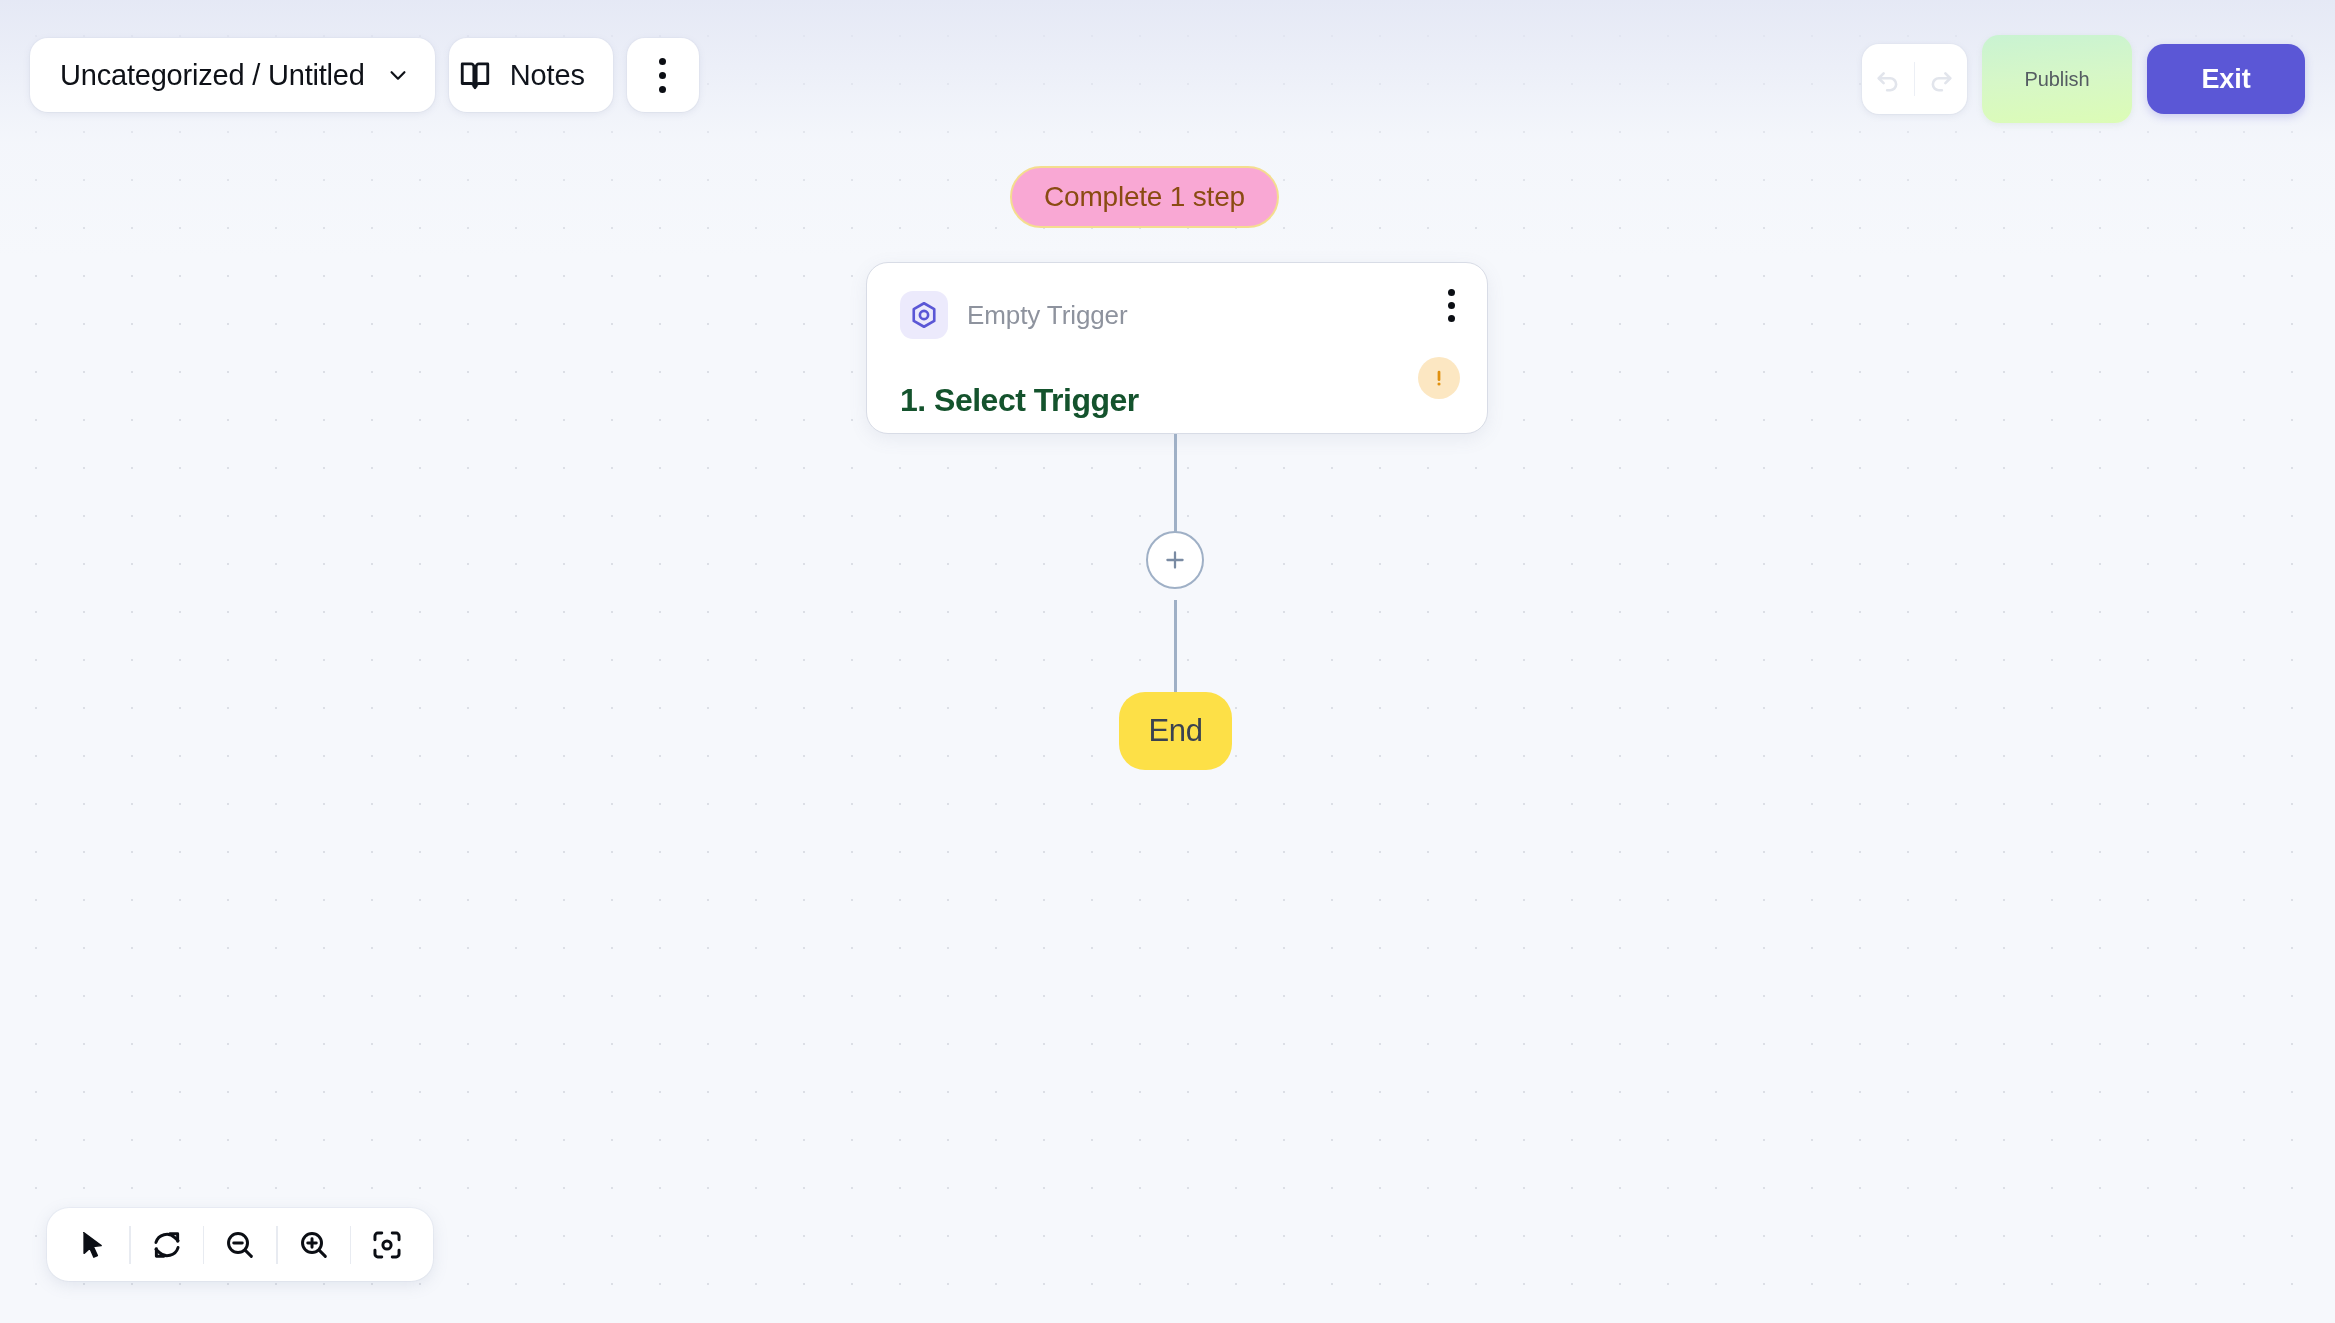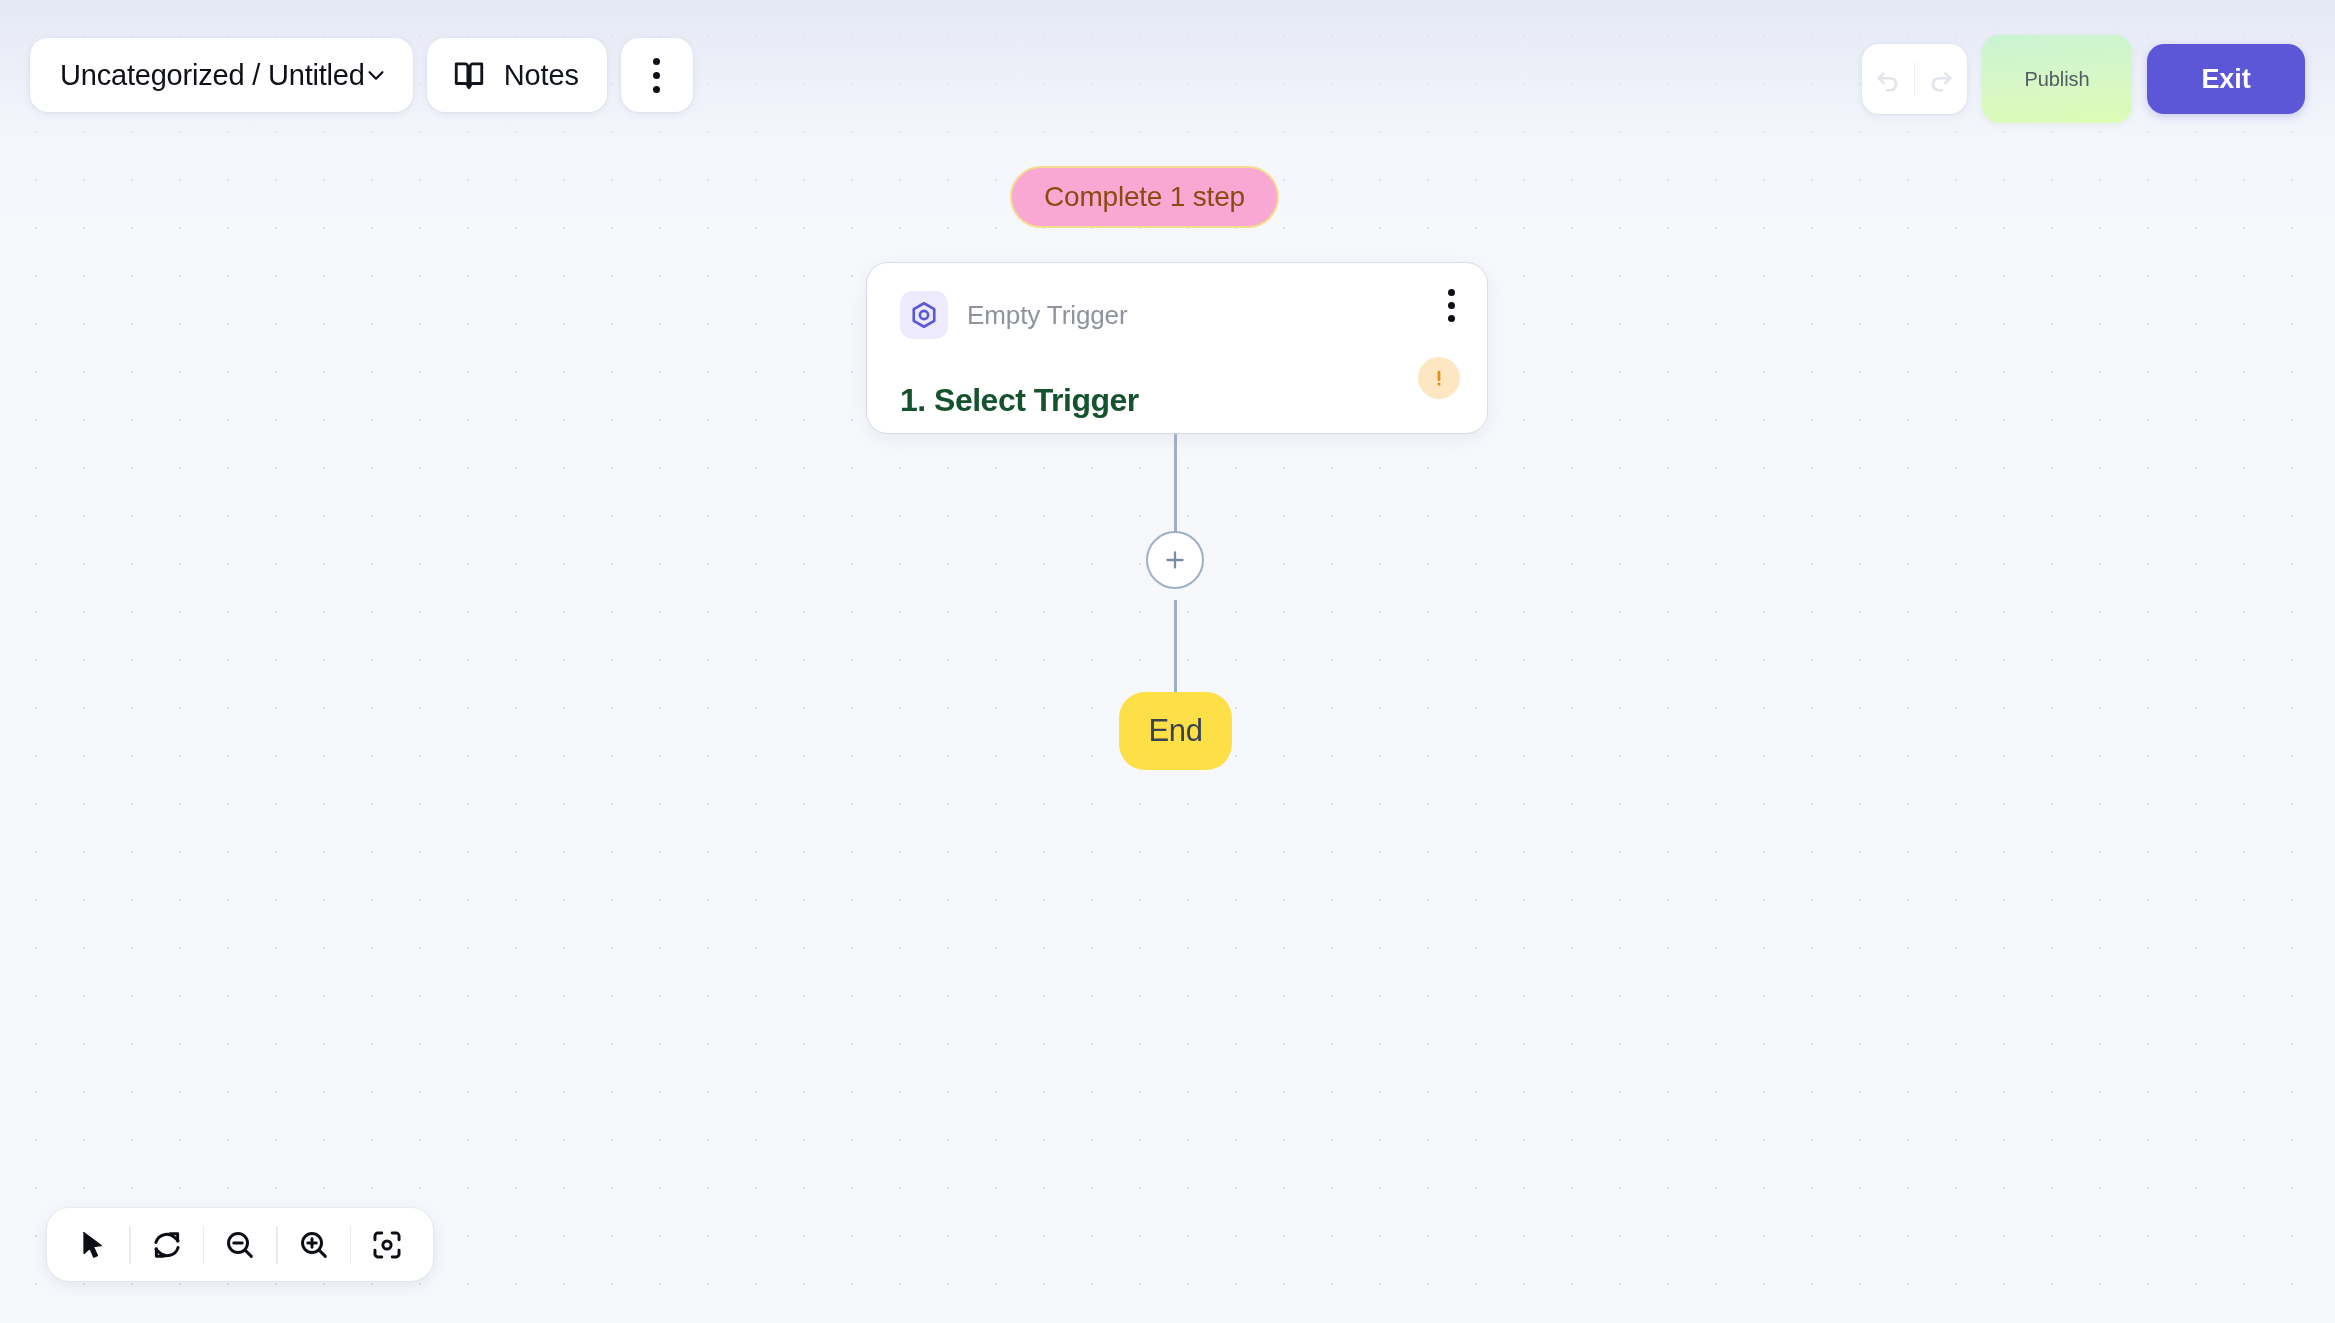--- a/index.html
+++ b/index.html
@@ -26,25 +26,25 @@
 
   
   .hdr-left{ position:absolute; left:30px; top:38px; display:flex; align-items:center; gap:14px; }
   .hdr-right{ position:absolute; right:30px; top:35px; display:flex; align-items:center; gap:15px; }
 
   .pill-btn{
     background:#ffffff; border:none; border-radius:18px;
     box-shadow:0 2px 7px rgba(120,130,160,.13), 0 0 0 1px rgba(225,229,240,.55);
     display:flex; align-items:center; cursor:pointer;
   }
-  .breadcrumb{ height:74px; padding:0 26px 0 30px; }
+  .breadcrumb{ height:74px; padding:0 26px 0 30px; gap:22px; }
   .breadcrumb .bc-text{ font-size:29px; color:#0e1117; letter-spacing:-.2px; white-space:nowrap; }
   .chev{ width:22px; height:22px; flex:none; }
 
-  .notes-btn{ height:74px; padding:0 28px 0 25px; gap:18px; }
+  .notes-btn{ height:74px; padding:0 28px 0 9px; gap:18px; }
   .notes-btn .n-label{ font-size:29px; color:#10141c; letter-spacing:-.1px; }
   .book-ico{ width:34px; height:34px; flex:none; }
 
   .kebab-btn{ width:72px; height:74px; justify-content:center; border-radius:18px; }
   .kebab{ display:flex; flex-direction:column; gap:7px; align-items:center; }
   .kebab i{ width:7px; height:7px; border-radius:50%; background:#0b0e14; display:block; }
 
   .urbox{
     width:105px; height:70px; background:#fff; border-radius:17px;
     box-shadow:0 2px 7px rgba(120,130,160,.12), 0 0 0 1px rgba(228,232,242,.5);

